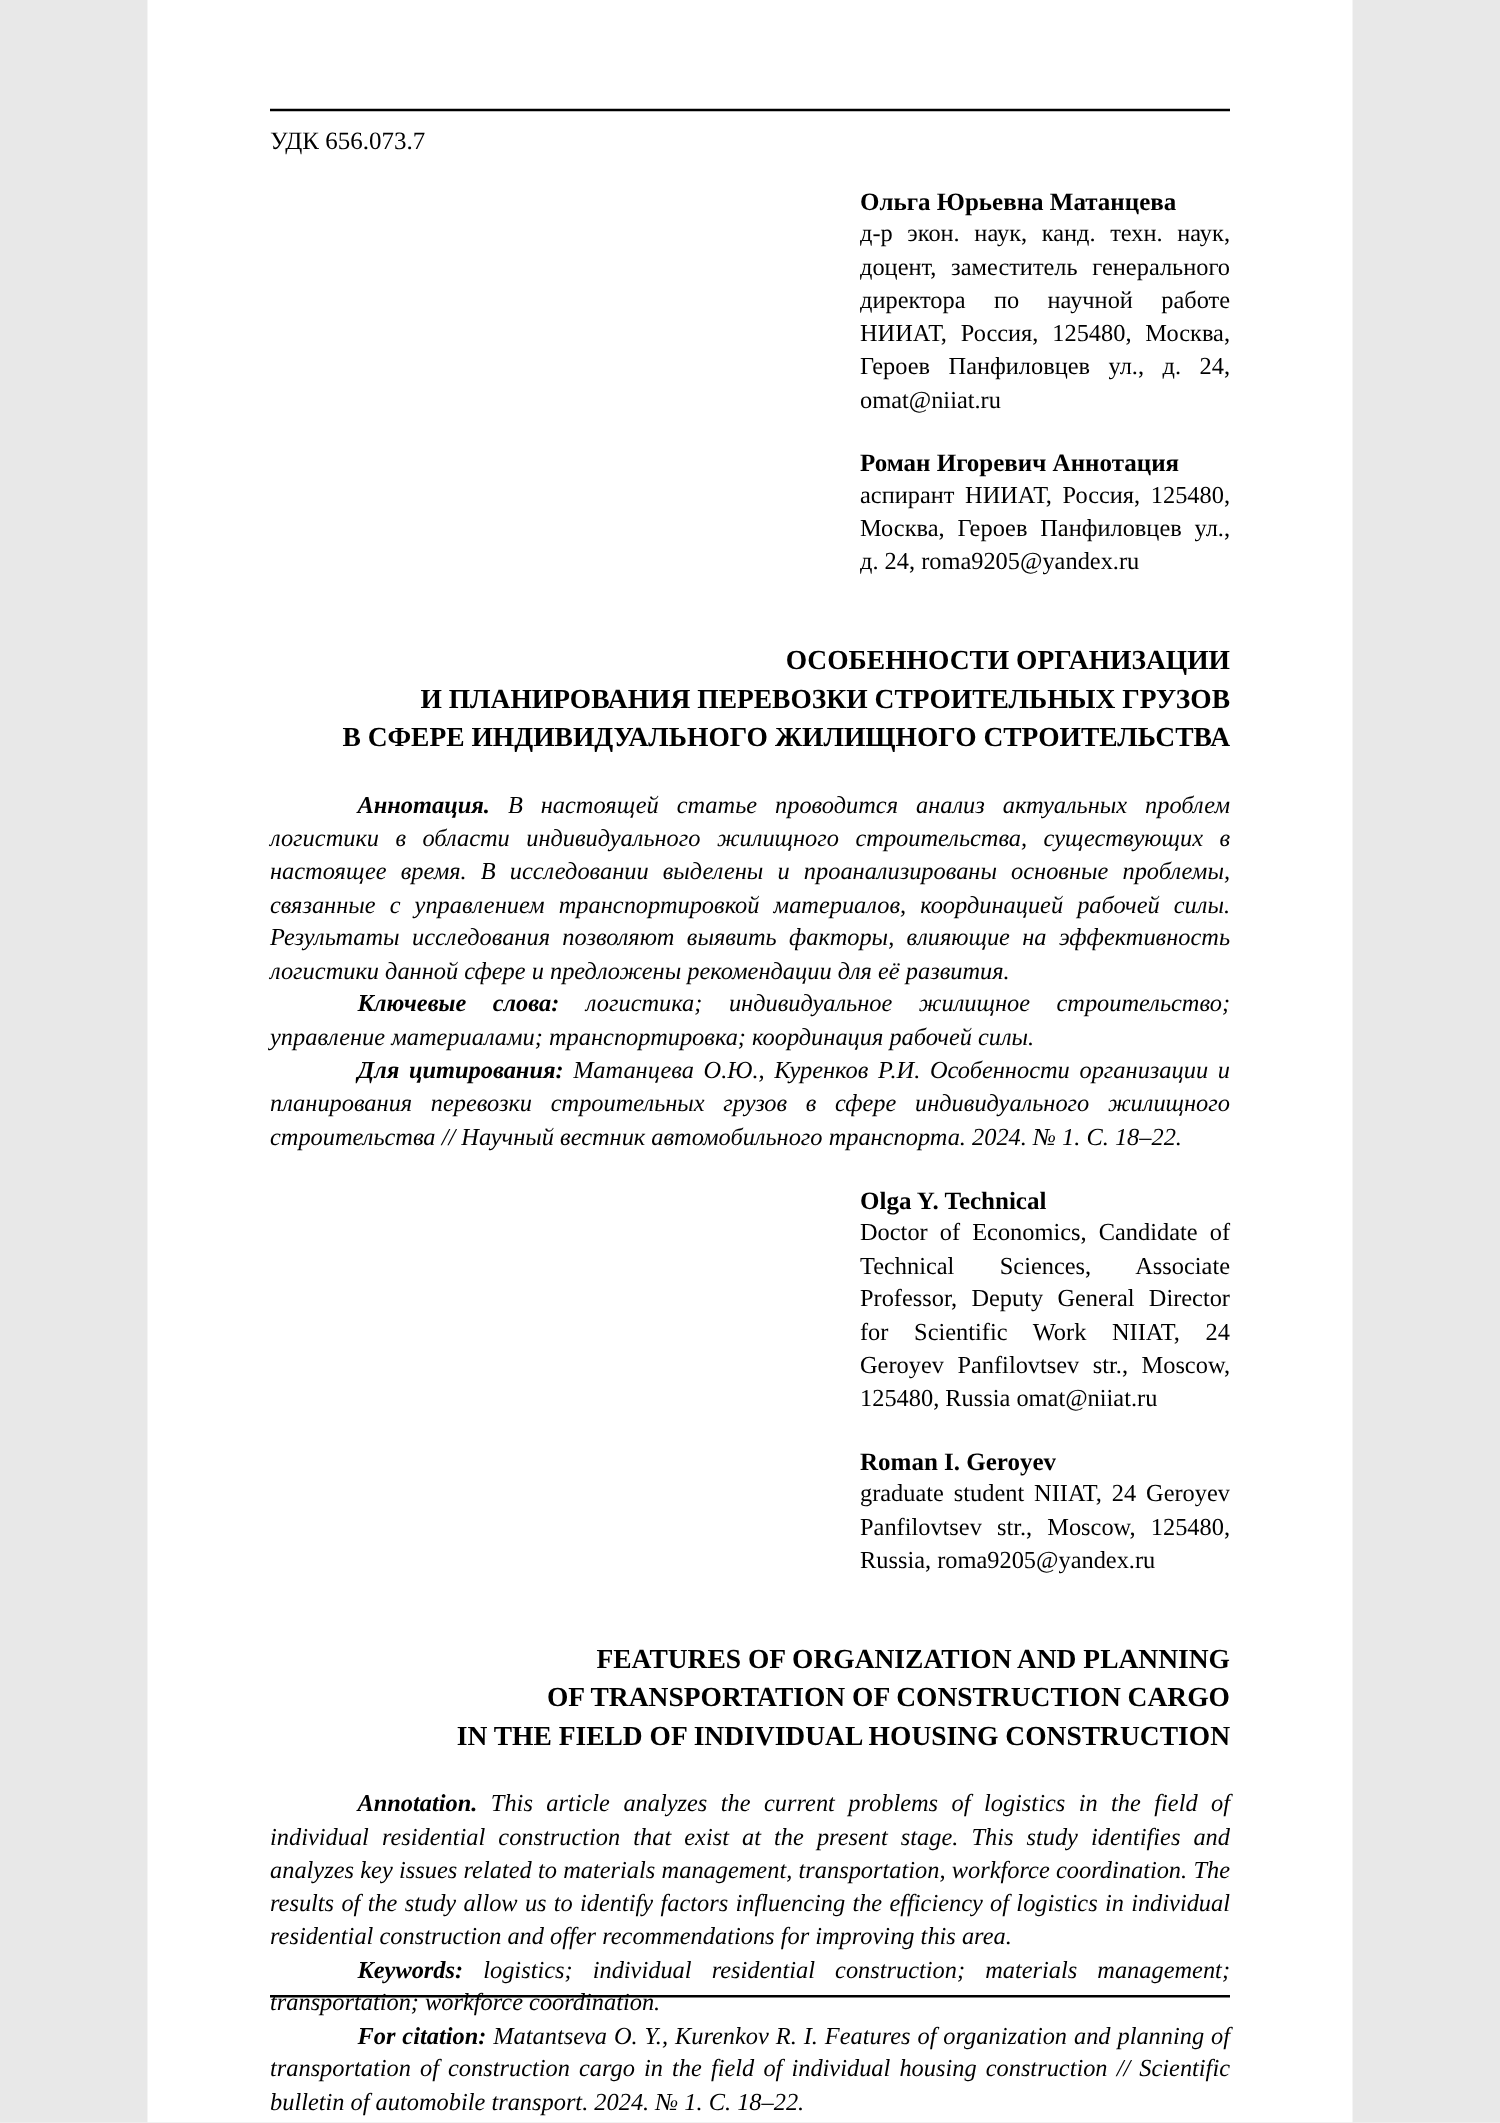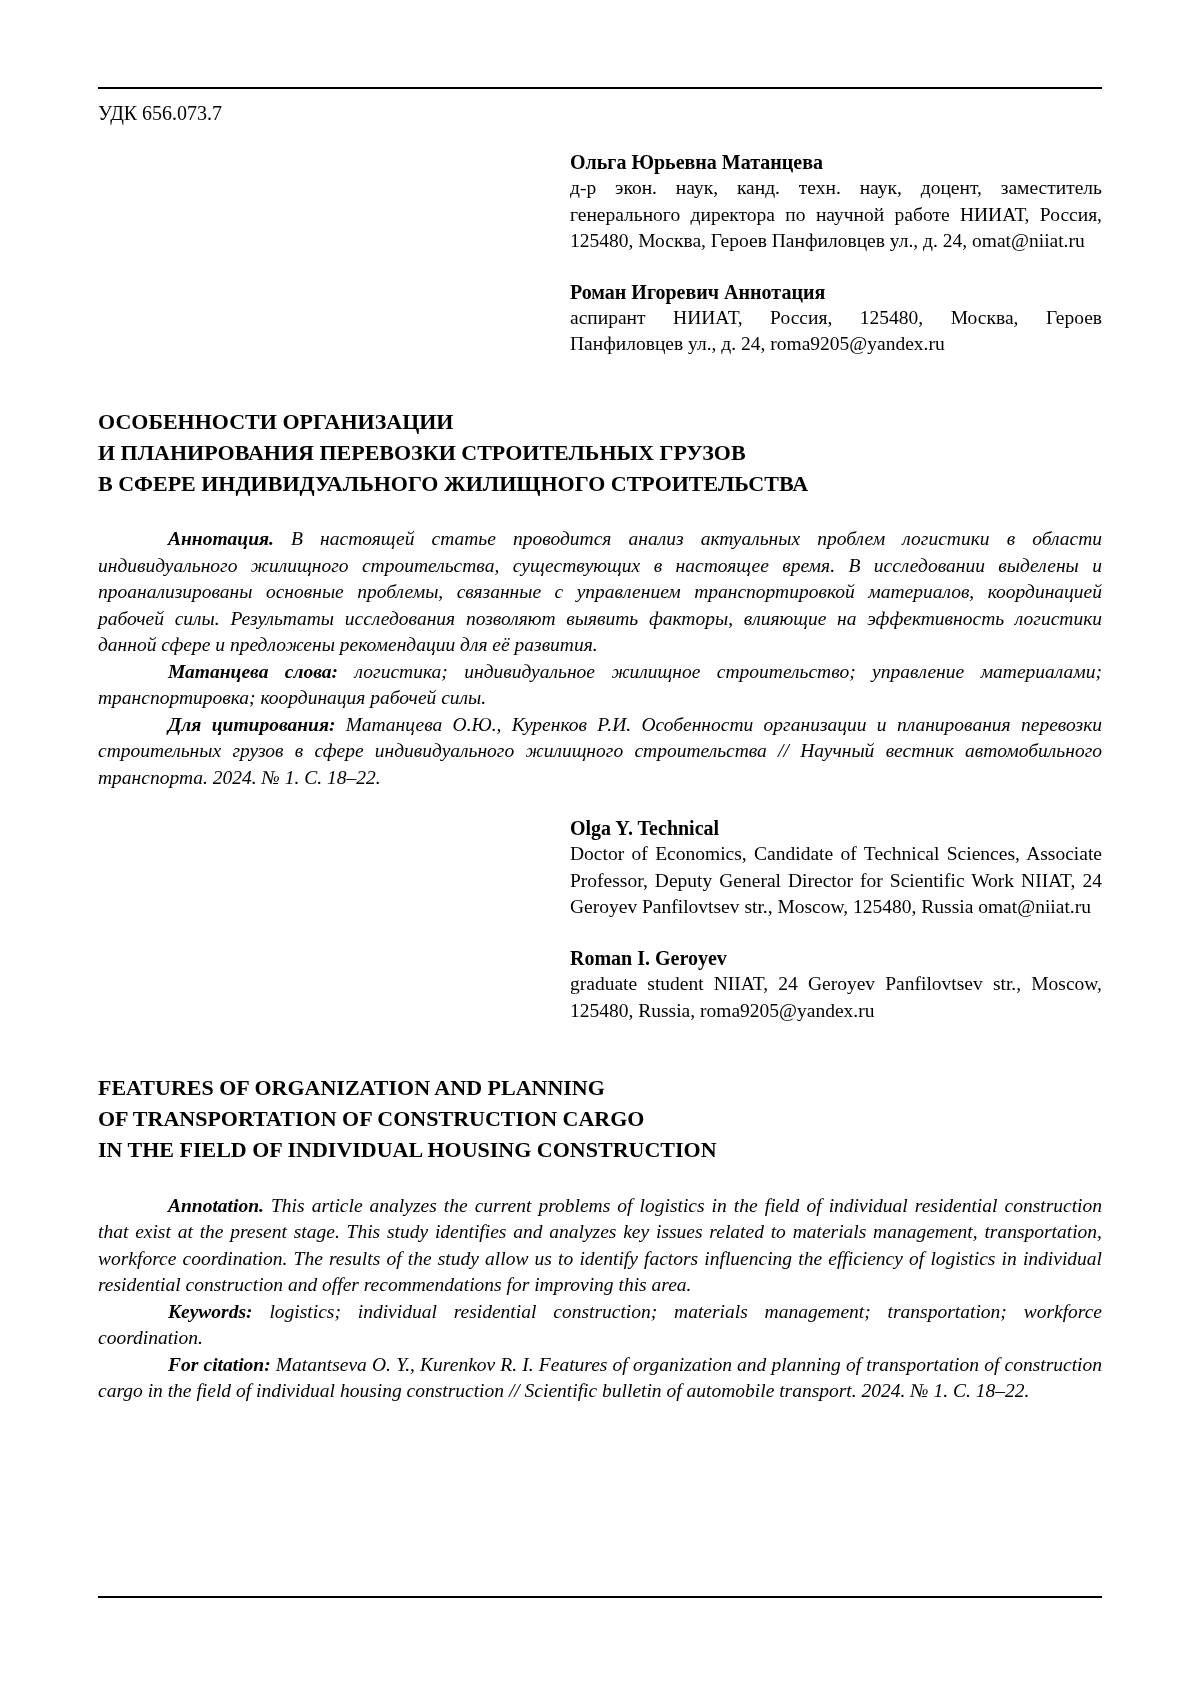--- a/index.html
+++ b/index.html
@@ -1,18 +1,18 @@
 <!DOCTYPE html>
 <html><head>
 <meta charset="utf-8">
 <style>
   * { margin: 0; padding: 0; box-sizing: border-box; }
   html, body { background: #e8e8e8; }
   .page {
-    width: 1200px;
+    width: 964px;
     height: 1698px;
     margin: 0 auto;
     background: #ffffff;
     color: #000000;
     font-family: "Liberation Serif", serif;
     position: relative;
     padding: 0 98px;
     overflow: hidden;
   }
   .rule-top {
@@ -31,21 +31,21 @@
     font-weight: bold;
     font-size: 20px;
     margin-top: 24px;
     line-height: 1.3;
   }
   .author-desc {
     font-size: 19.5px;
     line-height: 1.36;
   }
   .article-title {
-    text-align: left;
+    text-align: right;
     font-weight: bold;
     font-size: 22px;
     line-height: 1.42;
     margin-top: 48px;
   }
   .body-block {
     margin-top: 27px;
   }
   .para {
     font-size: 19.5px;
@@ -107,21 +107,21 @@
     <div>И ПЛАНИРОВАНИЯ ПЕРЕВОЗКИ СТРОИТЕЛЬНЫХ ГРУЗОВ</div>
     <div>В СФЕРЕ ИНДИВИДУАЛЬНОГО ЖИЛИЩНОГО СТРОИТЕЛЬСТВА</div>
   </div>
 
   <div class="body-block">
     <p class="para">
       <span class="lead">Аннотация.</span>
       <span>В настоящей статье проводится анализ актуальных проблем логистики в области индивидуального жилищного строительства, существующих в настоящее время. В исследовании выделены и проанализированы основные проблемы, связанные с управлением транспортировкой материалов, координацией рабочей силы. Результаты исследования позволяют выявить факторы, влияющие на эффективность логистики данной сфере и предложены рекомендации для её развития.</span>
     </p>
     <p class="para">
-      <span class="lead">Матанцева слова:</span>
+      <span class="lead">Ключевые слова:</span>
       <span>логистика; индивидуальное жилищное строительство; управление материалами; транспортировка; координация рабочей силы.</span>
     </p>
     <p class="para">
       <span class="lead">Для цитирования:</span>
       <span>Матанцева О.Ю., Куренков Р.И. Особенности организации и планирования перевозки строительных грузов в сфере индивидуального жилищного строительства // Научный вестник автомобильного транспорта. 2024. № 1. С. 18–22.</span>
     </p>
   </div>
 
   <div class="author-block" style="margin-top:8px;">
     <div class="author-name">Olga Y. Technical</div>

